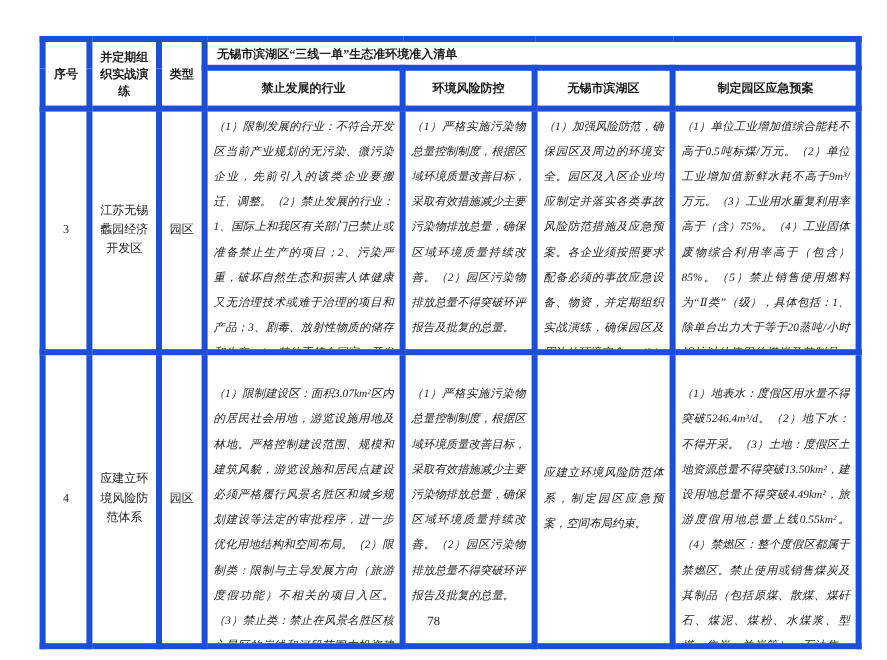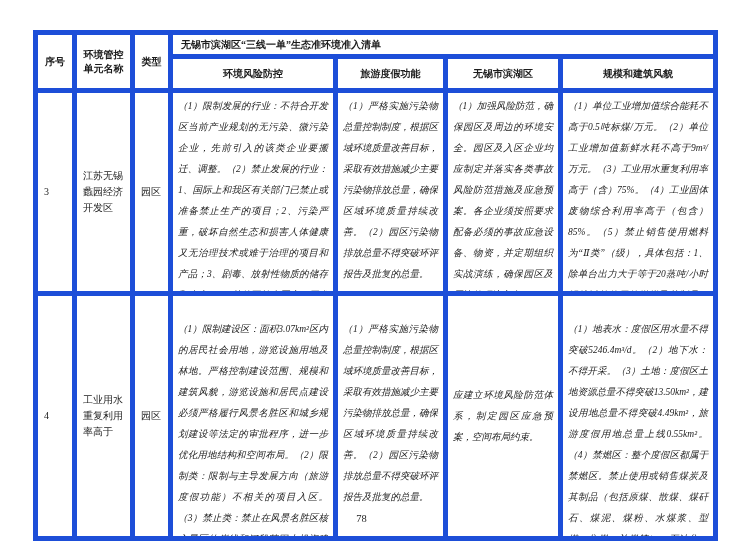--- a/index.html
+++ b/index.html
@@ -18,21 +18,21 @@
     font-weight:normal;
   }
   .doc-table th { font-weight:bold; font-size:10px; }
   tr.hrow1 { height:24px; }
   tr.hrow2 { height:34px; }
   th.hcenter { text-align:center; vertical-align:middle; padding:2px 2px; }
   th.hmerged { text-align:left; vertical-align:middle; padding:2px 8px; }
   tr.drow3 { height:199px; }
   tr.drow4 { height:221px; }
   td.cmid {
-    text-align:left; vertical-align:middle;
+    text-align:center; vertical-align:middle;
     font-size:10px; line-height:16px; padding:2px 6px;
   }
   td.jtop, td.jmid { vertical-align:top; }
   td.jmid { vertical-align:middle; }
   td.jtop .box, td.jmid .box {
     font-size:9.5px; line-height:21px;
     text-align:justify; text-justify:inter-character;
     padding:3px 5px; overflow:hidden;font-style:italic;
   }
   tr.drow3 td.jtop .box { height:192px; }
@@ -55,30 +55,30 @@
       <col style="width:38px">
       <col style="width:165px">
       <col style="width:110px">
       <col style="width:115px">
       <col style="width:155px">
     </colgroup>
 
     <tbody>
         <tr class="hrow1">
       <th class="hcenter" rowspan="2">序号</th>
-      <th class="hcenter" rowspan="2">环境管控单元名称</th>
+      <th class="hcenter" rowspan="2">并定期组织实战演练</th>
       <th class="hcenter" rowspan="2">类型</th>
       <th class="hmerged" colspan="4">无锡市滨湖区“三线一单”生态准环境准入清单</th>
     </tr>
 
     <tr class="hrow2">
+      <th class="hcenter">禁止发展的行业</th>
       <th class="hcenter">环境风险防控</th>
-      <th class="hcenter">旅游度假功能</th>
       <th class="hcenter">无锡市滨湖区</th>
-      <th class="hcenter">规模和建筑风貌</th>
+      <th class="hcenter">制定园区应急预案</th>
     </tr>
 
     <tr class="drow3">
       <td class="cmid">3</td>
       <td class="cmid">江苏无锡蠡园经济开发区</td>
       <td class="cmid">园区</td>
       <td class="jtop">
         <div class="box">（1）限制发展的行业：不符合开发区当前产业规划的无污染、微污染企业，先前引入的该类企业要搬迁、调整。（2）禁止发展的行业：1、国际上和我区有关部门已禁止或准备禁止生产的项目；2、污染严重，破坏自然生态和损害人体健康又无治理技术或难于治理的项目和产品；3、剧毒、放射性物质的储存和生产；4、其他不符合国家、开发区产业政策的项目。</div>
       </td>
       <td class="jtop">
@@ -87,21 +87,21 @@
       <td class="jtop">
         <div class="box">（1）加强风险防范，确保园区及周边的环境安全。园区及入区企业均应制定并落实各类事故风险防范措施及应急预案。各企业须按照要求配备必须的事故应急设备、物资，并定期组织实战演练，确保园区及周边的环境安全。（2）入园企业均按照卫生防护距离要求执行。</div>
       </td>
       <td class="jtop">
         <div class="box">（1）单位工业增加值综合能耗不高于0.5吨标煤/万元。（2）单位工业增加值新鲜水耗不高于9m³/万元。（3）工业用水重复利用率高于（含）75%。（4）工业固体废物综合利用率高于（包含）85%。（5）禁止销售使用燃料为“Ⅱ类”（级），具体包括：1、除单台出力大于等于20蒸吨/小时锅炉以外使用的煤炭及其制品。2、石油焦、油页岩、原油、重油、渣油、煤焦油。</div>
       </td>
     </tr>
 
     <tr class="drow4">
       <td class="cmid">4</td>
-      <td class="cmid">工业用水重复利用率高于</td>
+      <td class="cmid">应建立环境风险防范体系</td>
       <td class="cmid">园区</td>
       <td class="jtop">
         <div class="box">（1）限制建设区：面积3.07km²区内的居民社会用地，游览设施用地及林地。严格控制建设范围、规模和建筑风貌，游览设施和居民点建设必须严格履行风景名胜区和城乡规划建设等法定的审批程序，进一步优化用地结构和空间布局。（2）限制类：限制与主导发展方向（旅游度假功能）不相关的项目入区。（3）禁止类：禁止在风景名胜区核心景区的岸线和河段范围内投资建设与风景名胜资源保护无关</div>
       </td>
       <td class="jtop">
         <div class="box">（1）严格实施污染物总量控制制度，根据区域环境质量改善目标，采取有效措施减少主要污染物排放总量，确保区域环境质量持续改善。（2）园区污染物排放总量不得突破环评报告及批复的总量。</div>
       </td>
       <td class="jmid">
         <div class="box">应建立环境风险防范体系，制定园区应急预案，空间布局约束。</div>
       </td>

